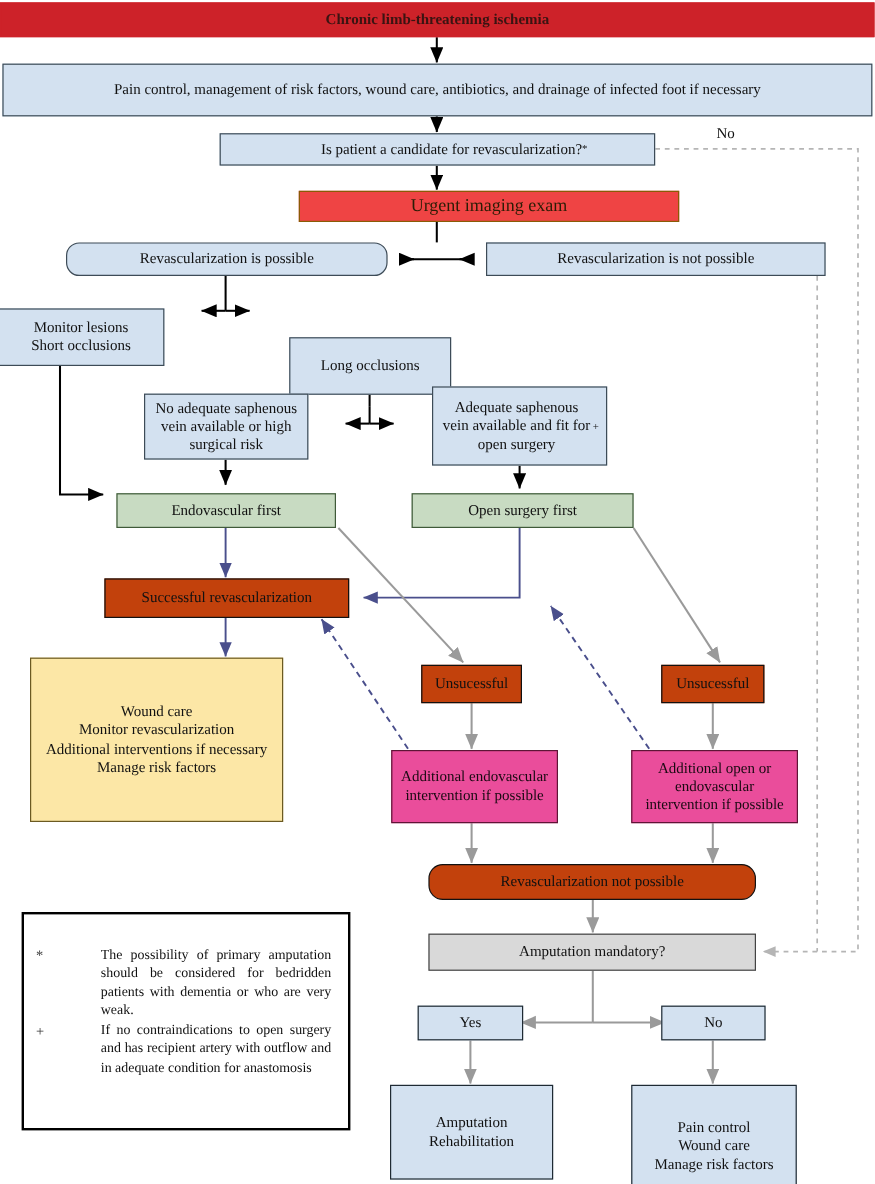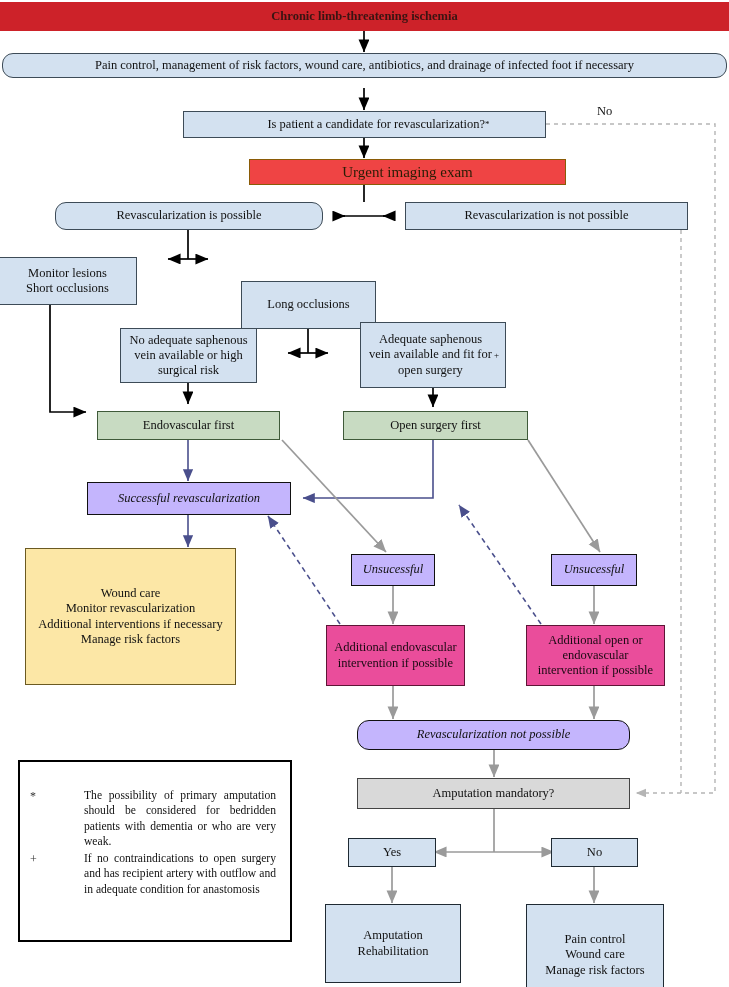--- a/index.html
+++ b/index.html
@@ -7,21 +7,21 @@
   body{font-family:"Liberation Serif","DejaVu Serif",serif;}
   #canvas{position:relative;width:729px;height:987px;overflow:hidden;background:#fff;}
   #wires{position:absolute;left:0;top:0;width:729px;height:987px;pointer-events:none;}
   .node{position:absolute;box-sizing:border-box;display:flex;align-items:center;
         justify-content:center;text-align:center;color:#111;line-height:1.22;}
   .t-header{background:#cd2229;border:1px solid #cd2229;color:#3a1412;
             font-family:"Liberation Serif","DejaVu Serif",serif;font-weight:bold;font-size:12.5px;}
   .t-blue{background:#d3e1f0;border:1.6px solid #3d4b57;font-size:12.5px;}
   .t-gold{background:#ef4444;border:1.6px solid #8a5b06;font-size:15px;color:#2b1d05;margin-left:42px;}
   .t-green{background:#c8dbc2;border:1.6px solid #3f5a39;font-size:12.5px;}
-  .t-white{background:#c4b5fd;border:1.6px solid #111;font-size:12.5px;font-style:italic;}
+  .t-white{background:#c2410c;border:1.6px solid #111;font-size:12.5px;}
   .t-yellow{background:#fce7a6;border:1.6px solid #6b5a22;font-size:12.5px;}
   .t-pink{background:#ea4d9b;border:1.6px solid #5e1536;font-size:12.5px;color:#1a0a12;}
   .t-gray{background:#d9d9d9;border:1.6px solid #444;font-size:12.5px;}
   .t-plainblue{background:#d3e1f0;border:1.6px solid #1f2a33;font-size:12.5px;}
   .lbl{position:absolute;font-size:12.5px;color:#111;}
   .sup{font-size:9px;vertical-align:super;}
   #legend{position:absolute;left:18px;top:760px;width:274px;height:182px;
           border:2.4px solid #000;background:#fff;box-sizing:border-box;}
   #legend .rows{padding:26px 14px 0 10px;}
   .lrow{display:flex;margin-bottom:2px;}
@@ -102,21 +102,21 @@
     <g stroke="#b5b5b5" stroke-width="1.4" fill="none" stroke-dasharray="4,4">
       <path d="M546,124 L715,124 L715,793 L636,793" marker-end="url(#ahD)"></path>
       <path d="M681,230 L681,793"></path>
     </g>
   </svg>
 
   <div class="node t-header" style="left:0;top:2px;width:729px;height:29px;">
     <span>Chronic limb-threatening ischemia</span>
   </div>
 
-  <div class="node t-blue" style="left:2px;top:53px;width:725px;height:25px;border-radius:11px;">
+  <div class="node t-blue" style="left:2px;top:53px;width:725px;height:44px;">
     <span>Pain control, management of risk factors, wound care, antibiotics, and drainage of infected foot if necessary</span>
   </div>
 
   <div class="node t-blue" style="left:183px;top:111px;width:363px;height:27px;padding-left:28px;">
     <span>Is patient a candidate for revascularization? </span>
       <span class="sup">*</span>
   </div>
 
   <div class="node t-gold" style="left:207px;top:159px;width:317px;height:26px;">
     <span>Urgent imaging exam</span>

